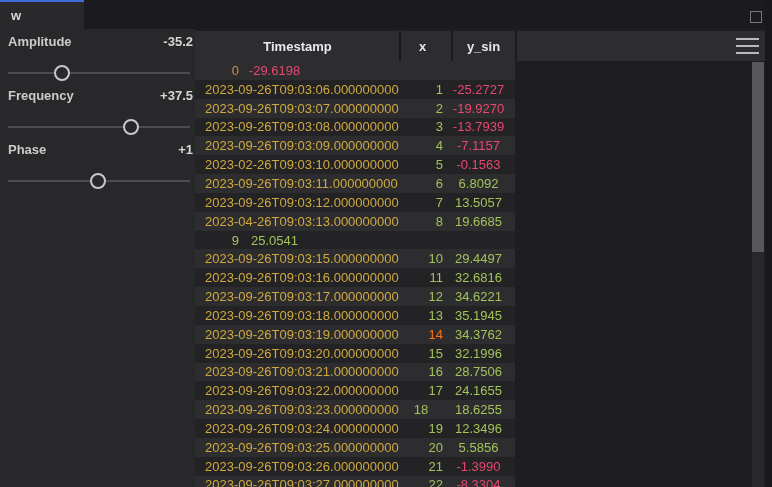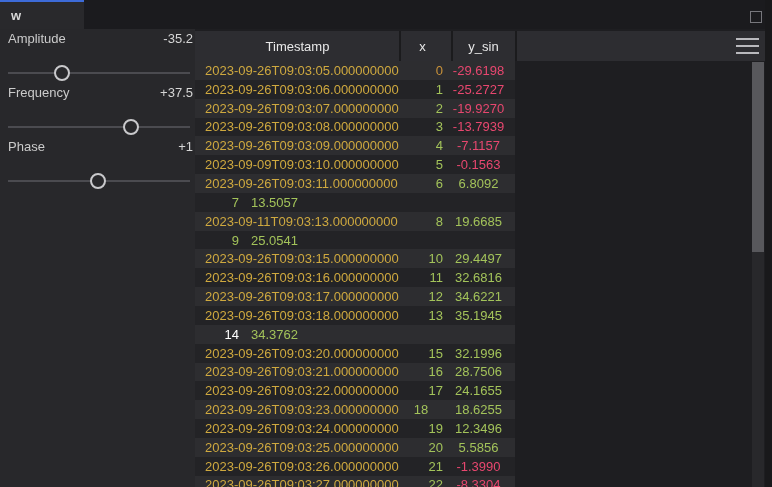--- a/index.html
+++ b/index.html
@@ -19,36 +19,36 @@
     display:flex; align-items:center; padding-left:11px;
     color:#d8d8d8; font-weight:600; cursor:pointer;
   }
   .win-btn {
     position:absolute; right:10px; top:11px; width:12px; height:12px;
     border:1px solid #77777c; background:transparent; cursor:pointer;
   }
   
   .left-panel { position:absolute; left:0; top:29px; width:195px; height:458px; background:#28282b; overflow:hidden; }
   .ctrl { position:absolute; left:0; width:195px; }
-  .ctrl-row { display:flex; justify-content:space-between; align-items:flex-start; padding:0 2px 0 8px; height:18px; }
+  .ctrl-row { display:flex; justify-content:space-between; align-items:flex-end; padding:0 2px 0 8px; height:18px;font-weight:bold; }
   .ctrl-label { color:#cbcbcb; }
   .ctrl-value { color:#d6d6d6; }
   .slider { position:relative; height:20px; margin-top:14px; }
   .slider-track { position:absolute; left:8px; right:5px; top:9px; height:2px; background:#4b4b50; }
   .slider-handle {
     position:absolute; top:2px; width:16px; height:16px; border-radius:50%;
     background:#28282b; border:2.5px solid #c9c9cc; cursor:pointer;
   }
   .ctrl-amplitude { top:2px; }
   .ctrl-frequency { top:56px; }
   .ctrl-phase { top:110px; }
   
   .table-header {
     position:absolute; left:195px; top:31px; width:570px; height:30px;
-    background:#2d2d31; color:#e8e8e8; font-weight:400;
+    background:#2d2d31; color:#e8e8e8; font-weight:700;
   }
   .th { position:absolute; top:0; height:30px; display:flex; align-items:center; justify-content:center; }
   .th-timestamp { left:1px;   width:203px; }
   .th-x         { left:205px; width:45px; }
   .th-ysin      { left:257px; width:63px;text-align:center; }
   .th-sep { position:absolute; top:0; width:2px; height:30px; background:#1b1b1d; }
   .menu-btn { position:absolute; right:6px; top:7px; width:23px; height:16px; cursor:pointer; display:flex; flex-direction:column; justify-content:space-between; }
   .menu-btn span { display:block; height:2px; background:#b9b9bd; }
   .table-body { position:absolute; left:195px; top:61px; width:320px; height:426px; overflow:hidden; }
   .row { display:flex; height:18.85px; align-items:center; background:#232326; cursor:default; }
@@ -114,21 +114,20 @@
   <div class="th-sep" style="left:320px"></div>
   <div class="menu-btn">
     <span></span>
       <span></span>
       <span></span>
   </div>
 </div>
 
 <div class="table-body">
     <div class="row even">
-    <span class="cell cell-timestamp">2023-09-26T09:03:05.000000000</span>
     <span class="cell cell-x" style="color: rgb(201, 146, 58);">0</span>
     <span class="cell cell-ysin" style="color: rgb(232, 71, 111);">-29.6198</span>
   </div>
     <div class="row">
     <span class="cell cell-timestamp">2023-09-26T09:03:06.000000000</span>
     <span class="cell cell-x" style="color: rgb(163, 195, 90);">1</span>
     <span class="cell cell-ysin" style="color: rgb(232, 71, 111);">-25.2727</span>
   </div>
     <div class="row even">
     <span class="cell cell-timestamp">2023-09-26T09:03:07.000000000</span>
@@ -139,35 +138,36 @@
     <span class="cell cell-timestamp">2023-09-26T09:03:08.000000000</span>
     <span class="cell cell-x" style="color: rgb(163, 195, 90);">3</span>
     <span class="cell cell-ysin" style="color: rgb(232, 71, 111);">-13.7939</span>
   </div>
     <div class="row even">
     <span class="cell cell-timestamp">2023-09-26T09:03:09.000000000</span>
     <span class="cell cell-x" style="color: rgb(163, 195, 90);">4</span>
     <span class="cell cell-ysin" style="color: rgb(232, 71, 111);">-7.1157</span>
   </div>
     <div class="row">
-    <span class="cell cell-timestamp">2023-09-09T09:03:10.000000000</span>
+    <span class="cell cell-timestamp">2023-02-26T09:03:10.000000000</span>
     <span class="cell cell-x" style="color: rgb(163, 195, 90);">5</span>
     <span class="cell cell-ysin" style="color: rgb(232, 71, 111);">-0.1563</span>
   </div>
     <div class="row even">
     <span class="cell cell-timestamp">2023-09-26T09:03:11.000000000</span>
     <span class="cell cell-x" style="color: rgb(163, 195, 90);">6</span>
     <span class="cell cell-ysin" style="color: rgb(163, 195, 90);">6.8092</span>
   </div>
     <div class="row">
+    <span class="cell cell-timestamp">2023-09-26T09:03:12.000000000</span>
     <span class="cell cell-x" style="color: rgb(163, 195, 90);">7</span>
     <span class="cell cell-ysin" style="color: rgb(163, 195, 90);">13.5057</span>
   </div>
     <div class="row even">
-    <span class="cell cell-timestamp">2023-09-11T09:03:13.000000000</span>
+    <span class="cell cell-timestamp">2023-04-26T09:03:13.000000000</span>
     <span class="cell cell-x" style="color: rgb(163, 195, 90);">8</span>
     <span class="cell cell-ysin" style="color: rgb(163, 195, 90);">19.6685</span>
   </div>
     <div class="row">
     <span class="cell cell-x" style="color: rgb(163, 195, 90);">9</span>
     <span class="cell cell-ysin" style="color: rgb(163, 195, 90);">25.0541</span>
   </div>
     <div class="row even">
     <span class="cell cell-timestamp">2023-09-26T09:03:15.000000000</span>
     <span class="cell cell-x" style="color: rgb(163, 195, 90);">10</span>
@@ -182,21 +182,22 @@
     <span class="cell cell-timestamp">2023-09-26T09:03:17.000000000</span>
     <span class="cell cell-x" style="color: rgb(163, 195, 90);">12</span>
     <span class="cell cell-ysin" style="color: rgb(163, 195, 90);">34.6221</span>
   </div>
     <div class="row">
     <span class="cell cell-timestamp">2023-09-26T09:03:18.000000000</span>
     <span class="cell cell-x" style="color: rgb(163, 195, 90);">13</span>
     <span class="cell cell-ysin" style="color: rgb(163, 195, 90);">35.1945</span>
   </div>
     <div class="row even">
-    <span class="cell cell-x" style="color: #ffffff;">14</span>
+    <span class="cell cell-timestamp">2023-09-26T09:03:19.000000000</span>
+    <span class="cell cell-x" style="color: #f97316;">14</span>
     <span class="cell cell-ysin" style="color: rgb(163, 195, 90);">34.3762</span>
   </div>
     <div class="row">
     <span class="cell cell-timestamp">2023-09-26T09:03:20.000000000</span>
     <span class="cell cell-x" style="color: rgb(163, 195, 90);">15</span>
     <span class="cell cell-ysin" style="color: rgb(163, 195, 90);">32.1996</span>
   </div>
     <div class="row even">
     <span class="cell cell-timestamp">2023-09-26T09:03:21.000000000</span>
     <span class="cell cell-x" style="color: rgb(163, 195, 90);">16</span>

